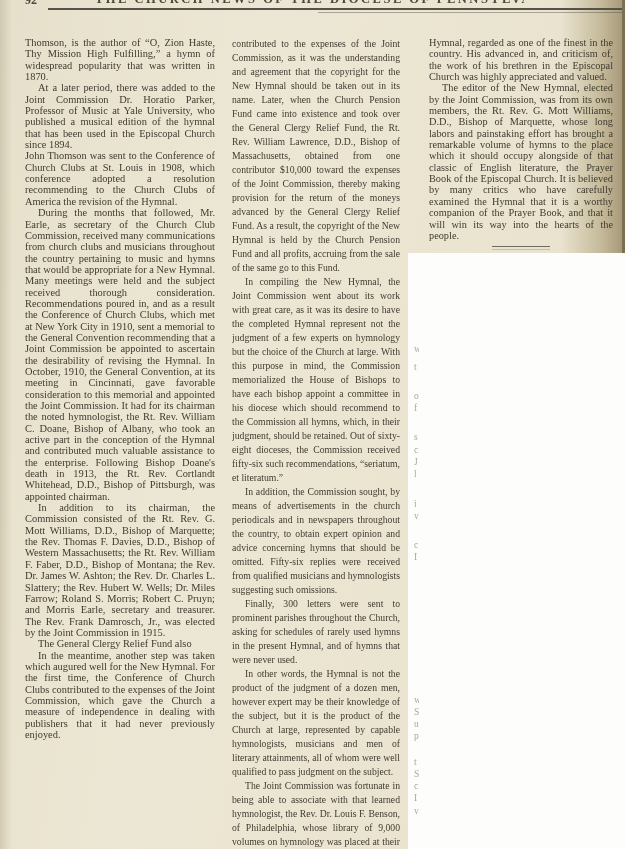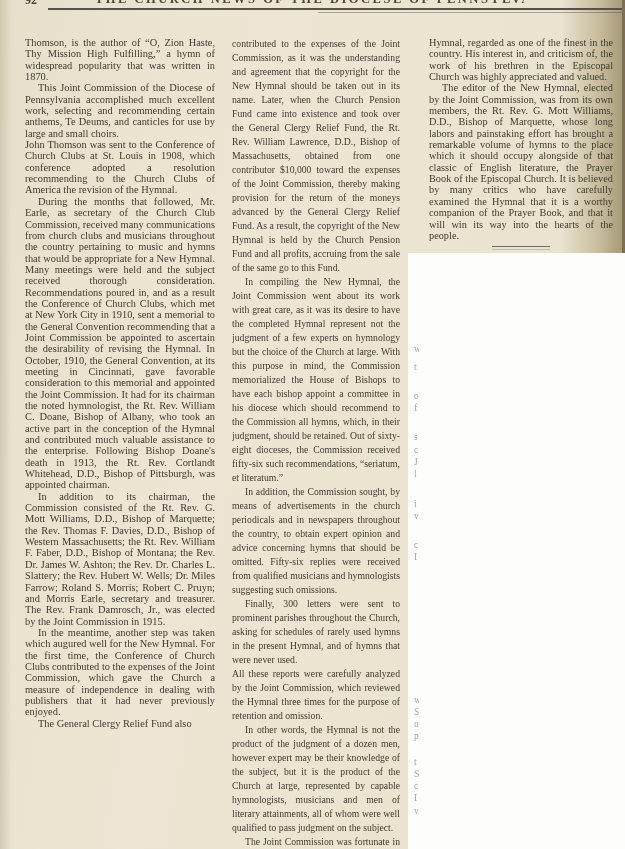--- a/index.html
+++ b/index.html
@@ -80,38 +80,37 @@
 
 <div class="header-clip">
   <span class="page-num">92</span>
   <span class="header-title">THE CHURCH NEWS OF THE DIOCESE OF PENNSYLVANIA</span>
 </div>
 <div class="rule-main"></div>
 <div class="rule-sub"></div>
 
 <div class="col col-left">
     <p>Thomson, is the author of “O, Zion Haste, Thy Mission High Fulfilling,” a hymn of widespread popularity that was written in 1870.</p>
-    <p class="indent">This Joint Commission of the Diocese of Pennsylvania accomplished much excellent work, selecting and recommending certain anthems, Te Deums, and canticles for use by large and small choirs.</p>
+    <p class="indent">At a later period, there was added to the Joint Commission Dr. Horatio Parker, Professor of Music at Yale University, who published a musical edition of the hymnal that has been used in the Episcopal Church since 1894.</p>
     <p>John Thomson was sent to the Conference of Church Clubs at St. Louis in 1908, which conference adopted a resolution recommending to the Church Clubs of America the revision of the Hymnal.</p>
     <p class="indent">During the months that followed, Mr. Earle, as secretary of the Church Club Commission, received many communications from church clubs and musicians throughout the country pertaining to music and hymns that would be appropriate for a New Hymnal. Many meetings were held and the subject received thorough consideration. Recommendations poured in, and as a result the Conference of Church Clubs, which met at New York City in 1910, sent a memorial to the General Convention recommending that a Joint Commission be appointed to ascertain the desirability of revising the Hymnal. In October, 1910, the General Convention, at its meeting in Cincinnati, gave favorable consideration to this memorial and appointed the Joint Commission. It had for its chairman the noted hymnologist, the Rt. Rev. William C. Doane, Bishop of Albany, who took an active part in the conception of the Hymnal and contributed much valuable assistance to the enterprise. Following Bishop Doane's death in 1913, the Rt. Rev. Cortlandt Whitehead, D.D., Bishop of Pittsburgh, was appointed chairman.</p>
     <p class="indent">In addition to its chairman, the Commission consisted of the Rt. Rev. G. Mott Williams, D.D., Bishop of Marquette; the Rev. Thomas F. Davies, D.D., Bishop of Western Massachusetts; the Rt. Rev. William F. Faber, D.D., Bishop of Montana; the Rev. Dr. James W. Ashton; the Rev. Dr. Charles L. Slattery; the Rev. Hubert W. Wells; Dr. Miles Farrow; Roland S. Morris; Robert C. Pruyn; and Morris Earle, secretary and treasurer. The Rev. Frank Damrosch, Jr., was elected by the Joint Commission in 1915.</p>
+    <p class="indent">The General Clergy Relief Fund also</p>
     <p class="indent">In the meantime, another step was taken which augured well for the New Hymnal. For the first time, the Conference of Church Clubs contributed to the expenses of the Joint Commission, which gave the Church a measure of independence in dealing with publishers that it had never previously enjoyed.</p>
-    <p class="indent">The General Clergy Relief Fund also</p>
   </div>
 <div class="col col-mid">
     <p>contributed to the expenses of the Joint Commission, as it was the understanding and agreement that the copyright for the New Hymnal should be taken out in its name.  Later, when the Church Pension Fund came into existence and took over the General Clergy Relief Fund, the Rt. Rev. William Lawrence, D.D., Bishop of Massachusetts, obtained from one contributor $10,000 toward the expenses of the Joint Commission, thereby making provision for the return of the moneys advanced by the General Clergy Relief Fund.  As a result, the copyright of the New Hymnal is held by the Church Pension Fund and all profits, accruing from the sale of the same go to this Fund.</p>
     <p class="indent">In compiling the New Hymnal, the Joint Commission went about its work with great care, as it was its desire to have the completed Hymnal represent not the judgment of a few experts on hymnology but the choice of the Church at large.  With this purpose in mind, the Commission memorialized the House of Bishops to have each bishop appoint a committee in his diocese which should recommend to the Commission all hymns, which, in their judgment, should be retained.  Out of sixty-eight dioceses, the Commission received fifty-six such recommendations, “seriatum, et literatum.”</p>
     <p class="indent">In addition, the Commission sought, by means of advertisements in the church periodicals and in newspapers throughout the country, to obtain expert opinion and advice concerning hymns that should be omitted.  Fifty-six replies were received from qualified musicians and hymnologists suggesting such omissions.</p>
     <p class="indent">Finally, 300 letters were sent to prominent parishes throughout the Church, asking for schedules of rarely used hymns in the present Hymnal, and of hymns that were never used.</p>
-    <p>All these reports were carefully analyzed by the Joint Commission, which reviewed the Hymnal three times for the purpose of retention and omission.</p>
     <p class="indent">In other words, the Hymnal is not the product of the judgment of a dozen men, however expert may be their knowledge of the subject, but it is the product of the Church at large, represented by capable hymnologists, musicians and men of literary attainments, all of whom were well qualified to pass judgment on the subject.</p>
     <p class="indent">The Joint Commission was fortunate in being able to associate with that learned hymnologist, the Rev. Dr. Louis F. Benson, of Philadelphia, whose library of 9,000 volumes on hymnology was placed at their disposal.  Dr. Benson was the editor of the new Presbyterian</p>
   </div>
 <div class="col col-right">
-    <p>Hymnal, regarded as one of the finest in the country.  His interest in, and criticism of, the work of his brethren in the Episcopal Church was highly appreciated and valued.</p>
+    <p>Hymnal, regarded as one of the finest in the country.  His advanced in, and criticism of, the work of his brethren in the Episcopal Church was highly appreciated and valued.</p>
     <p class="indent">The editor of the New Hymnal, elected by the Joint Commission, was from its own members, the Rt. Rev. G. Mott Williams, D.D., Bishop of Marquette, whose long labors and painstaking effort has brought a remarkable volume of hymns to the place which it should occupy alongside of that classic of English literature, the Prayer Book of the Episcopal Church.  It is believed by many critics who have carefully examined the Hymnal that it is a worthy companion of the Prayer Book, and that it will win its way into the hearts of the people.</p>
   </div>
 
 <div class="section-divider"></div>
 
 <div class="fragments">
     <span style="top: 344px;">w</span>
     <span style="top: 362px;">t</span>
     <span style="top: 391px;">o</span>
     <span style="top: 403px;">f</span>

